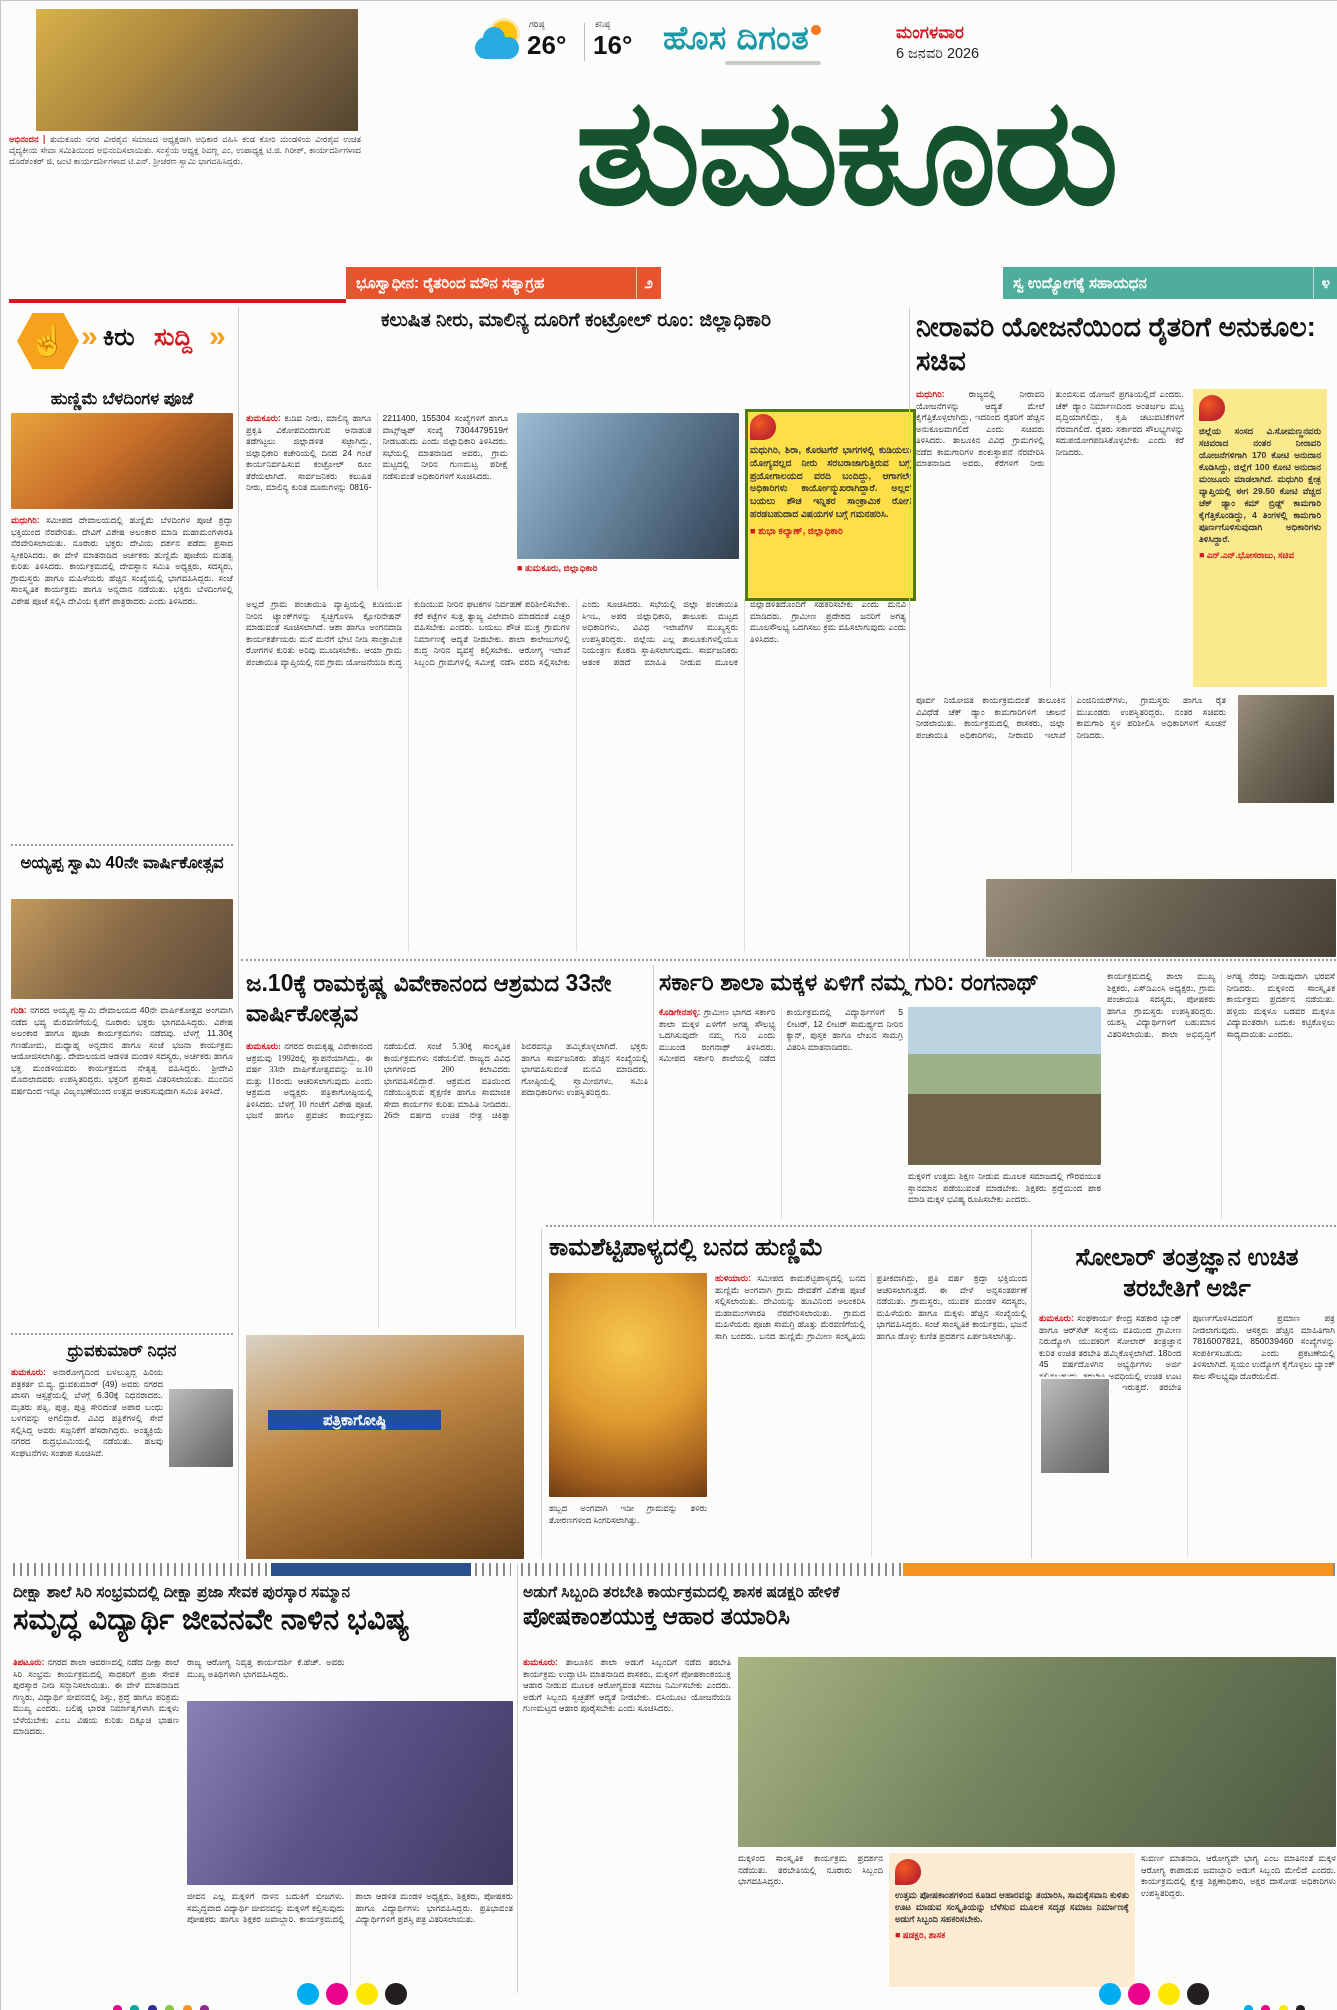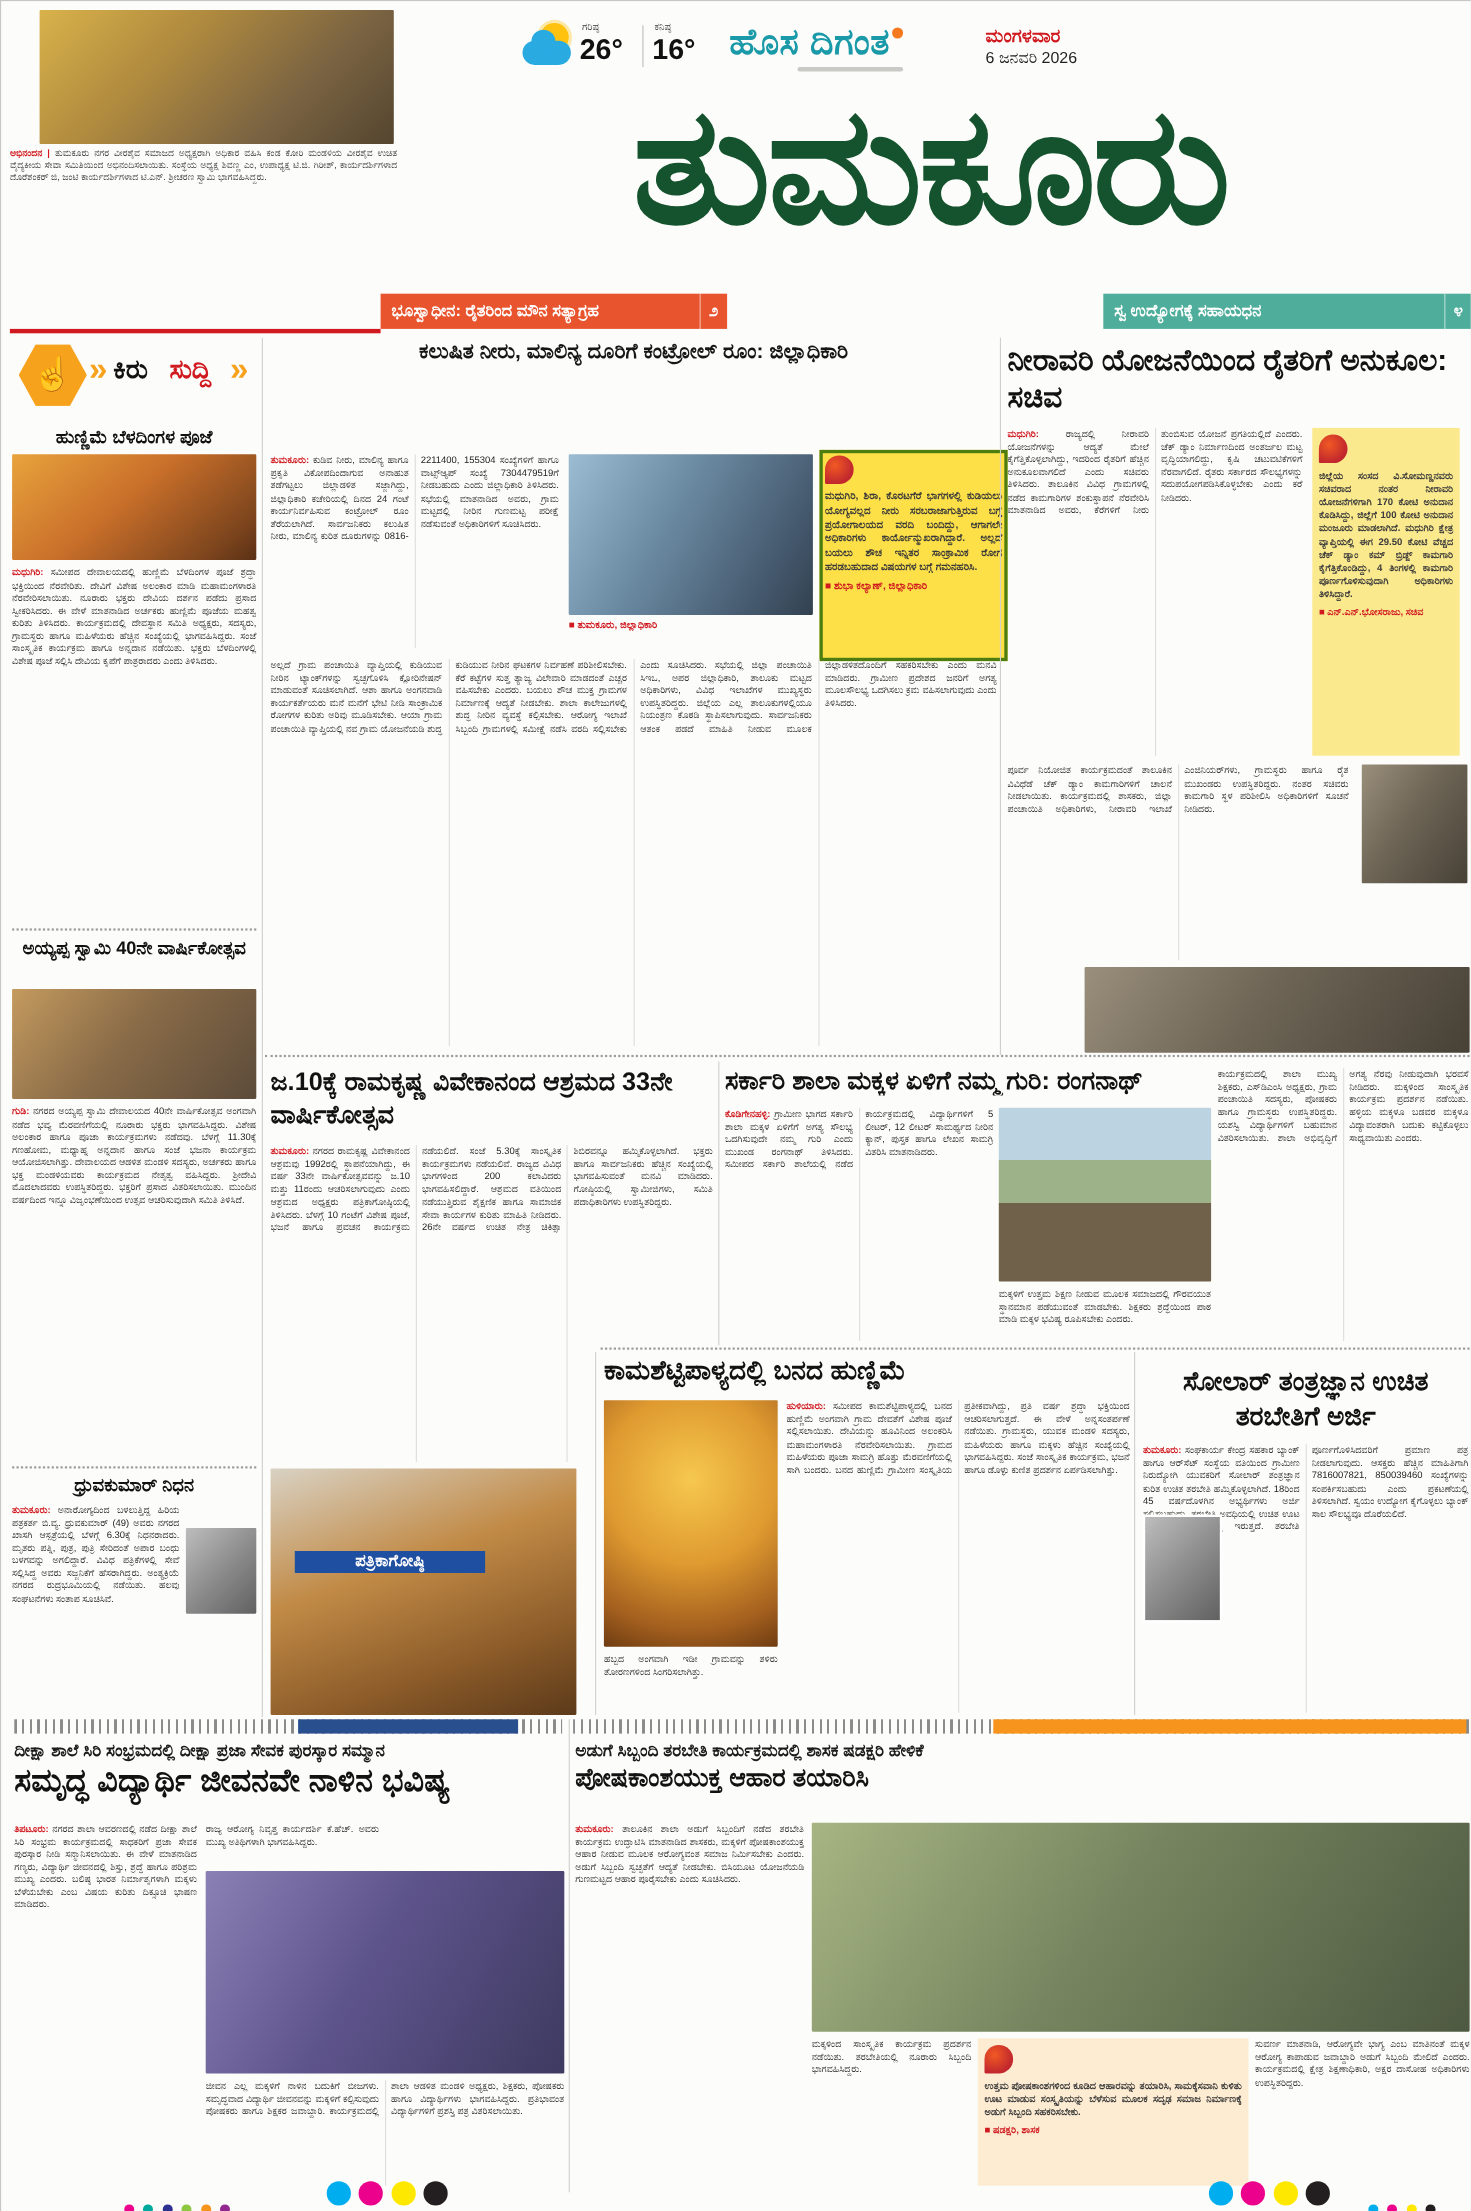--- a/index.html
+++ b/index.html
@@ -143,21 +143,21 @@
     <div class="quote-att" style="font-size:8.7px;">■ ಎನ್.ಎನ್.ಭೋಸರಾಜು, ಸಚಿವ</div>
   </div>
 
   <div class="abs bt cols2" style="left:915px;top:694px;width:310px;height:178px;">ಪೂರ್ವ ನಿಯೋಜಿತ ಕಾರ್ಯಕ್ರಮದಂತೆ ತಾಲೂಕಿನ ವಿವಿಧೆಡೆ ಚೆಕ್ ಡ್ಯಾಂ ಕಾಮಗಾರಿಗಳಿಗೆ ಚಾಲನೆ ನೀಡಲಾಯಿತು. ಕಾರ್ಯಕ್ರಮದಲ್ಲಿ ಶಾಸಕರು, ಜಿಲ್ಲಾ ಪಂಚಾಯಿತಿ ಅಧಿಕಾರಿಗಳು, ನೀರಾವರಿ ಇಲಾಖೆ ಎಂಜಿನಿಯರ್‌ಗಳು, ಗ್ರಾಮಸ್ಥರು ಹಾಗೂ ರೈತ ಮುಖಂಡರು ಉಪಸ್ಥಿತರಿದ್ದರು. ನಂತರ ಸಚಿವರು ಕಾಮಗಾರಿ ಸ್ಥಳ ಪರಿಶೀಲಿಸಿ ಅಧಿಕಾರಿಗಳಿಗೆ ಸೂಚನೆ ನೀಡಿದರು.</div>
   <div class="photo ph-group abs" style="left:1237px;top:694px;width:96px;height:108px;"></div>
   <div class="photo ph-group abs" style="left:985px;top:878px;width:350px;height:78px;"></div>
 
   <div class="hdot" style="left:240px;top:958px;width:1095px;"></div>
 
   <div class="abs" style="left:245px;top:968px;width:402px;font-size:23px;font-weight:800;line-height:1.3;color:#121212;">ಜ.10ಕ್ಕೆ ರಾಮಕೃಷ್ಣ ವಿವೇಕಾನಂದ ಆಶ್ರಮದ 33ನೇ ವಾರ್ಷಿಕೋತ್ಸವ</div>
-  <div class="abs bt cols3" style="left:245px;top:1040px;width:402px;height:288px;">
+  <div class="abs bt cols3" style="left:245px;top:1040px;width:402px;height:288px;font-family:Liberation Serif, serif;">
     <span class="lead">ತುಮಕೂರು:</span>
     <span>ನಗರದ ರಾಮಕೃಷ್ಣ ವಿವೇಕಾನಂದ ಆಶ್ರಮವು 1992ರಲ್ಲಿ ಸ್ಥಾಪನೆಯಾಗಿದ್ದು, ಈ ವರ್ಷ 33ನೇ ವಾರ್ಷಿಕೋತ್ಸವವನ್ನು ಜ.10 ಮತ್ತು 11ರಂದು ಆಚರಿಸಲಾಗುವುದು ಎಂದು ಆಶ್ರಮದ ಅಧ್ಯಕ್ಷರು ಪತ್ರಿಕಾಗೋಷ್ಠಿಯಲ್ಲಿ ತಿಳಿಸಿದರು. ಬೆಳಗ್ಗೆ 10 ಗಂಟೆಗೆ ವಿಶೇಷ ಪೂಜೆ, ಭಜನೆ ಹಾಗೂ ಪ್ರವಚನ ಕಾರ್ಯಕ್ರಮ ನಡೆಯಲಿದೆ. ಸಂಜೆ 5.30ಕ್ಕೆ ಸಾಂಸ್ಕೃತಿಕ ಕಾರ್ಯಕ್ರಮಗಳು ನಡೆಯಲಿವೆ. ರಾಜ್ಯದ ವಿವಿಧ ಭಾಗಗಳಿಂದ 200 ಕಲಾವಿದರು ಭಾಗವಹಿಸಲಿದ್ದಾರೆ. ಆಶ್ರಮದ ವತಿಯಿಂದ ನಡೆಯುತ್ತಿರುವ ಶೈಕ್ಷಣಿಕ ಹಾಗೂ ಸಾಮಾಜಿಕ ಸೇವಾ ಕಾರ್ಯಗಳ ಕುರಿತು ಮಾಹಿತಿ ನೀಡಿದರು. 26ನೇ ವರ್ಷದ ಉಚಿತ ನೇತ್ರ ಚಿಕಿತ್ಸಾ ಶಿಬಿರವನ್ನೂ ಹಮ್ಮಿಕೊಳ್ಳಲಾಗಿದೆ. ಭಕ್ತರು ಹಾಗೂ ಸಾರ್ವಜನಿಕರು ಹೆಚ್ಚಿನ ಸಂಖ್ಯೆಯಲ್ಲಿ ಭಾಗವಹಿಸುವಂತೆ ಮನವಿ ಮಾಡಿದರು. ಗೋಷ್ಠಿಯಲ್ಲಿ ಸ್ವಾಮೀಜಿಗಳು, ಸಮಿತಿ ಪದಾಧಿಕಾರಿಗಳು ಉಪಸ್ಥಿತರಿದ್ದರು.</span>
   </div>
   <div class="photo ph-monks abs" style="left:245px;top:1334px;width:278px;height:224px;">
     <div class="banner">ಪತ್ರಿಕಾಗೋಷ್ಠಿ</div>
   </div>
   <div class="vrule" style="left:652px;top:964px;height:258px;"></div>
 
   <div class="abs" style="left:658px;top:968px;width:442px;font-size:23px;font-weight:800;color:#121212;white-space:nowrap;overflow:hidden;">ಸರ್ಕಾರಿ ಶಾಲಾ ಮಕ್ಕಳ ಏಳಿಗೆ ನಮ್ಮ ಗುರಿ: ರಂಗನಾಥ್</div>
   <div class="abs bt cols2" style="left:658px;top:1006px;width:244px;height:212px;">

